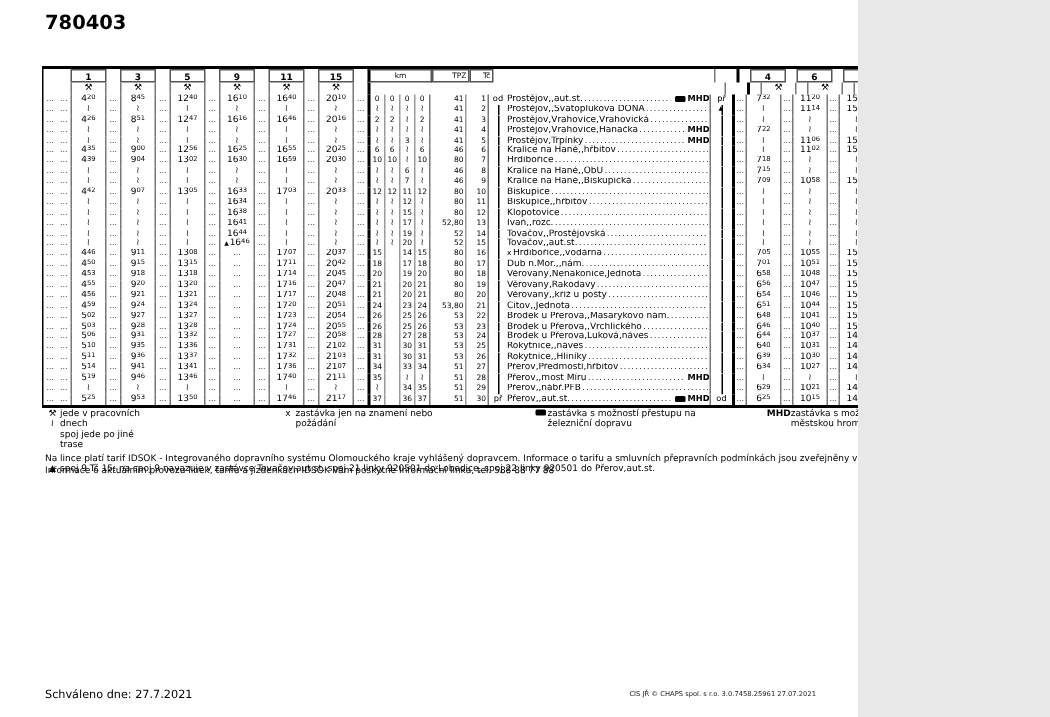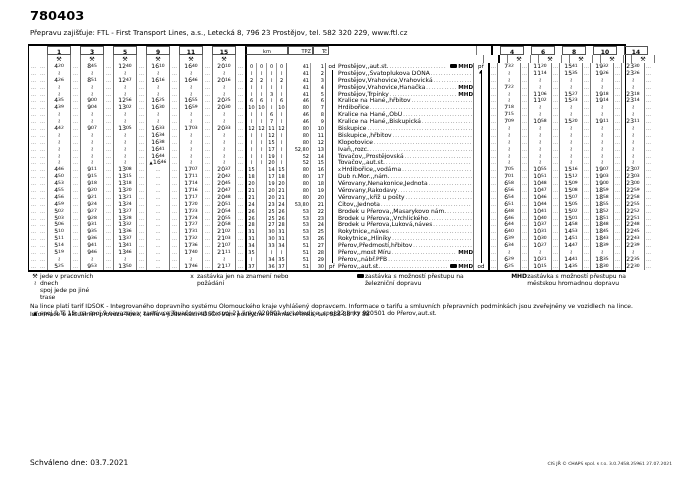--- a/index.html
+++ b/index.html
@@ -1,16 +1,16 @@
 <!DOCTYPE html>
 <html><head>
 <meta charset="utf-8">
 <style>
   html,body{margin:0;padding:0;background:#e8e8e8}
-  .page{position:relative;width:700px;height:478px;background:#ffffff;overflow:hidden;
+  .page{position:relative;width:572px;height:478px;background:#ffffff;overflow:hidden;
         font-family:"DejaVu Sans",sans-serif;color:#000}
   
   .hdr{position:absolute;left:30px;top:8px;width:640px}
   .hdr-row{display:flex;justify-content:space-between;align-items:flex-start}
   .hnum{font-size:13px;font-weight:bold;margin-right:14px}
   .htitle{font-size:13px;font-weight:bold;flex:1}
   .hvalid{text-align:right}
   .valid{font-size:9px;font-weight:bold}
   .vnote{font-size:6.5px;letter-spacing:1px;margin-top:1px}
   .opline{font-size:7px;margin-top:6px}
@@ -64,21 +64,20 @@
 </style>
 </head>
 <body>
 
 <div class="page">
 
   <div class="hdr">
     <div class="hdr-row">
       <span class="hnum">780403</span>
     </div>
-    <div class="opline">Přepravu zajišťuje:  FTL - First Transport Lines, a.s., Letecká 8, 796 23 Prostějov, tel. 582 320 229, www.ftl.cz</div>
   </div>
 
   <div class="tt" id="grid">
       <div class="row hrow1">
         <div class="c dcol"></div>
         <div class="c dcol"></div>
         <div class="c tcol numc">1</div>
         <div class="c dcol"></div>
         <div class="c tcol numc">3</div>
         <div class="c dcol"></div>
@@ -1516,15 +1515,15 @@
       <span class="lg-sym">▲</span>
       <span>spoj 9 Tč 15: na spoj 9 navazuje v zastávce Tovačov,aut.st. spoj 21 linky 920501 do Lobodice, spoj 22 linky 920501 do Přerov,aut.st.</span>
     </div>
   </div>
 
   <div class="tariff">
     <div>Na lince platí tarif IDSOK - Integrovaného dopravního systému Olomouckého kraje vyhlášený dopravcem. Informace o tarifu a smluvních přepravních podmínkách jsou zveřejněny ve vozidlech na lince.</div>
     <div>Informace o aktuálním provozu linek, tarifu a jízdenkách IDSOK Vám poskytne Informační linka, tel. 588 88 77 88</div>
   </div>
 
-  <div class="approved">Schváleno dne: 03.7.2021</div>
+  <div class="approved">Schváleno dne: 27.7.2021</div>
   <div class="copyright">CIS JŘ © CHAPS spol. s r.o. 3.0.7458.25961 27.07.2021</div>
 </div>
 
 </body></html>

